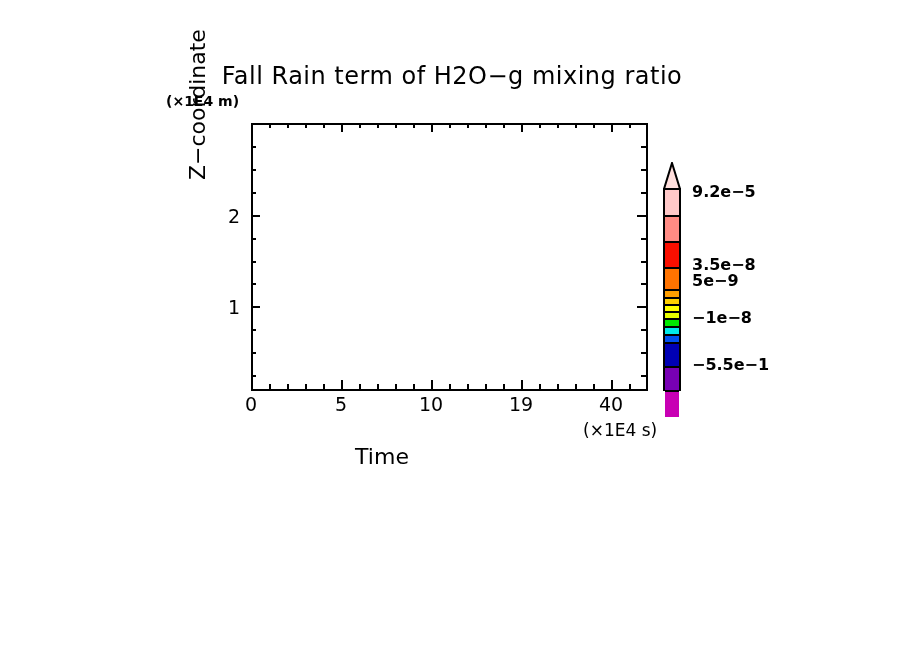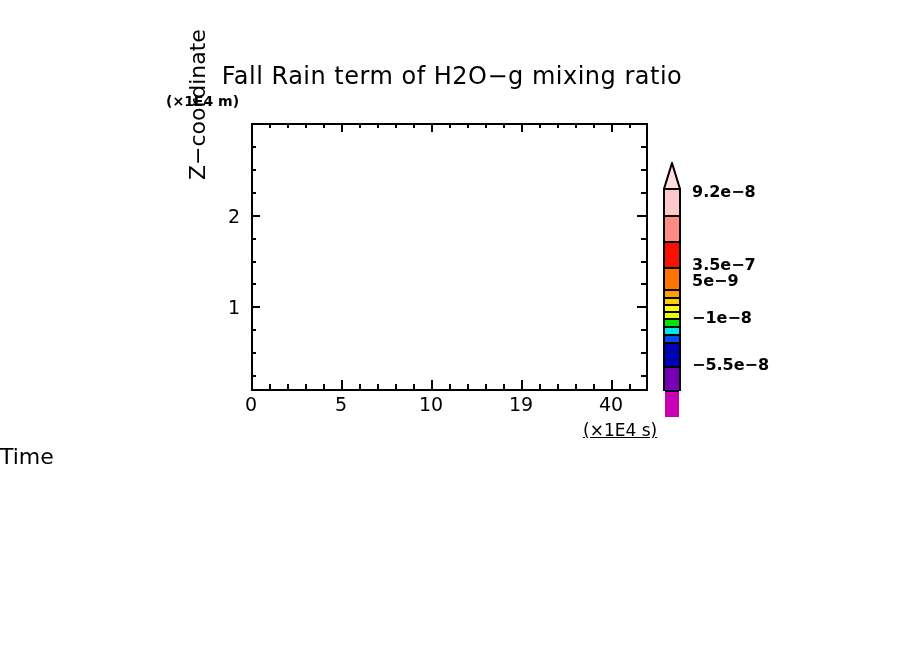--- a/index.html
+++ b/index.html
@@ -72,32 +72,32 @@
   .axis-num-y {
     text-align: right;
   }
 
   
   #x-axis-title {
     position: absolute;
     left: 0;
     top: 444px;
     width: 764px;
+    text-align: center;
     font-family: "DejaVu Sans", sans-serif;
     font-size: 22px;
     white-space: nowrap;
   }
   #x-unit-label {
     position: absolute;
     left: 583px;
     top: 420px;
     font-family: "DejaVu Sans", sans-serif;
     font-size: 17px;
     white-space: nowrap;
-    text-decoration: underline;
   }
   #y-axis-title {
     position: absolute;
     left: 185px;
     top: 180px;
     width: 170px;
     transform: rotate(-90deg);
     transform-origin: 0 0;
     font-family: "DejaVu Sans", sans-serif;
     font-size: 22px;
@@ -277,17 +277,17 @@
     <div class="cb-sep" style="top:121px;"></div>
     <div class="cb-sep" style="top:128px;"></div>
     <div class="cb-sep" style="top:136px;"></div>
     <div class="cb-sep" style="top:144px;"></div>
     <div class="cb-sep" style="top:152px;"></div>
     <div class="cb-sep" style="top:176px;"></div>
     <div class="cb-sep" style="top:200px;"></div>
   </div>
 </div>
 
-<div class="cb-label" style="top:182px;">9.2e−8</div>
-<div class="cb-label" style="top:255px;">3.5e−7</div>
+<div class="cb-label" style="top:182px;">9.2e−5</div>
+<div class="cb-label" style="top:255px;">3.5e−8</div>
 <div class="cb-label" style="top:271px;">5e−9</div>
 <div class="cb-label" style="top:308px;">−1e−8</div>
-<div class="cb-label" style="top:355px;">−5.5e−8</div>
+<div class="cb-label" style="top:355px;">−5.5e−1</div>
 
 </body></html>

